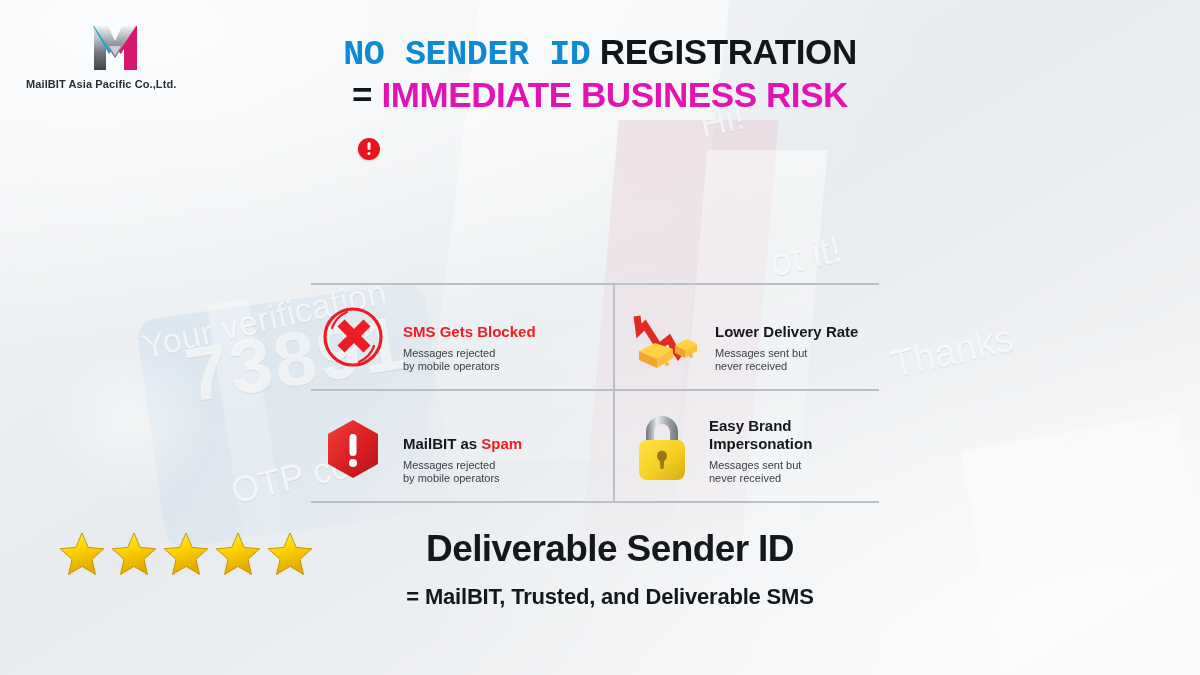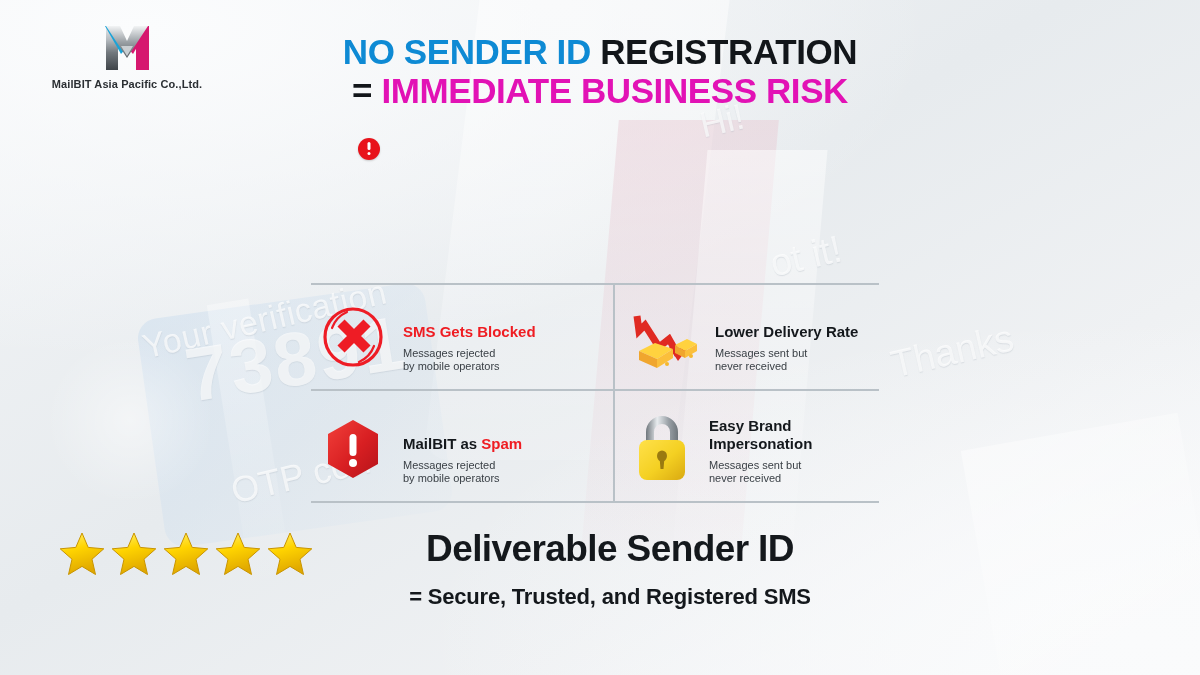--- a/index.html
+++ b/index.html
@@ -50,28 +50,28 @@
        text-shadow:0 1px 1px rgba(160,172,182,.28); }
   .wm-verify{ left:140px; top:300px; font-size:34px; transform:rotate(-13deg); letter-spacing:.5px; }
   .wm-num{ left:185px; top:315px; font-size:76px; font-weight:700;
            transform:rotate(-9deg); color:rgba(255,255,255,.68); letter-spacing:2px; }
   .wm-otp{ left:230px; top:455px; font-size:36px; transform:rotate(-13deg); }
   .wm-hi{ left:700px; top:100px; font-size:36px; transform:rotate(-13deg); color:rgba(255,255,255,.70); }
   .wm-got{ left:770px; top:235px; font-size:38px; transform:rotate(-13deg); color:rgba(255,255,255,.72); }
   .wm-thanks{ left:890px; top:330px; font-size:38px; transform:rotate(-13deg); color:rgba(255,255,255,.72); }
 
   
-  #logo{ position:absolute; left:38px; top:24px; width:178px; text-align:center; }
+  #logo{ position:absolute; left:26px; top:24px; width:178px; text-align:left; }
   .logo-mark{ width:50px; height:48px; margin:0 auto 6px; position:relative; }
   .logo-name{ font-size:11px; font-weight:700; color:#2b2f33; letter-spacing:.1px; }
 
   
   #headline{ position:absolute; left:0; top:32px; width:1200px; text-align:center; }
   .hl-line{ font-size:35px; font-weight:800; letter-spacing:-.4px; line-height:1.12; }
-  .hl-blue{ color:#0e8ad4; }
+  .hl-blue{ color:#0e8ad4;font-family:Liberation Mono, monospace; }
   .hl-black{ color:#12161a; }
   .hl-eq{ color:#12161a; }
   .hl-pink{ color:#e212b5; }
 
   
   #bullets{ position:absolute; left:358px; top:128px; width:700px; }
   .bullet{ display:flex; align-items:center; gap:12px; height:42px; }
   .bullet-ico{ width:22px; height:22px; flex:0 0 22px; border-radius:50%;
                background:#e8131b; position:relative;
                box-shadow:0 1px 2px rgba(0,0,0,.18); }
@@ -300,16 +300,16 @@
     </span>
     <span class="star">
       <svg width="48" height="48" viewBox="0 0 48 48">
         <polygon points="24,3 30.2,17.4 45.8,18.8 34,29.2 37.5,44.5 24,36.4 10.5,44.5 14,29.2 2.2,18.8 17.8,17.4" fill="url(#gStar)" stroke="#c99400" stroke-width="1"></polygon>
         </svg>
     </span>
   </div>
 
   <div id="footer">
     <div class="foot-main">Deliverable Sender ID</div>
-    <div class="foot-sub">= Secure, Trusted, and Registered SMS</div>
+    <div class="foot-sub">= MailBIT, Trusted, and Deliverable SMS</div>
   </div>
 
 </div>
 
 </body></html>

